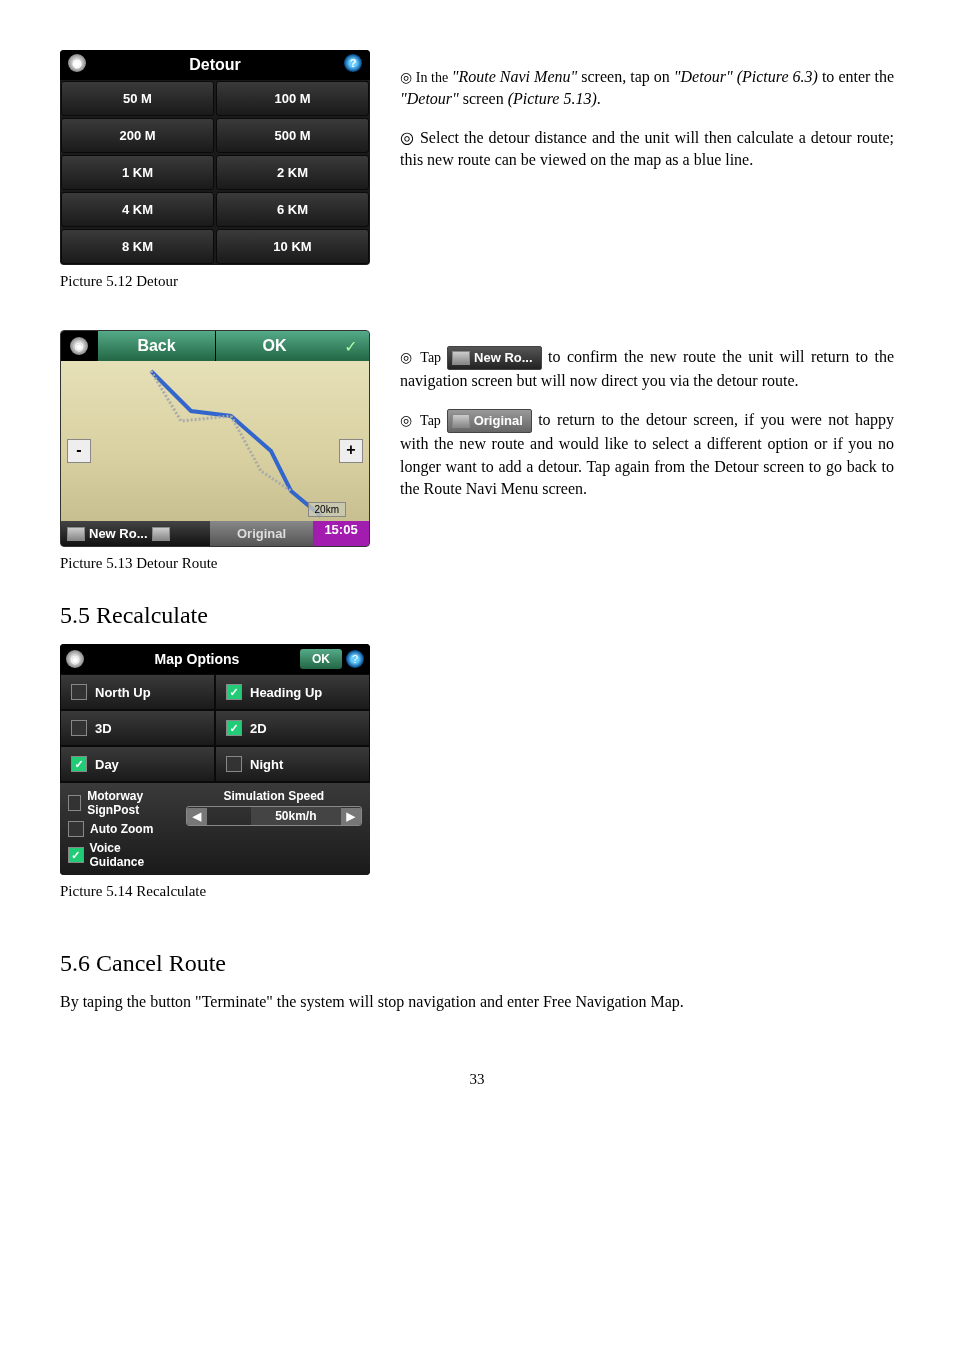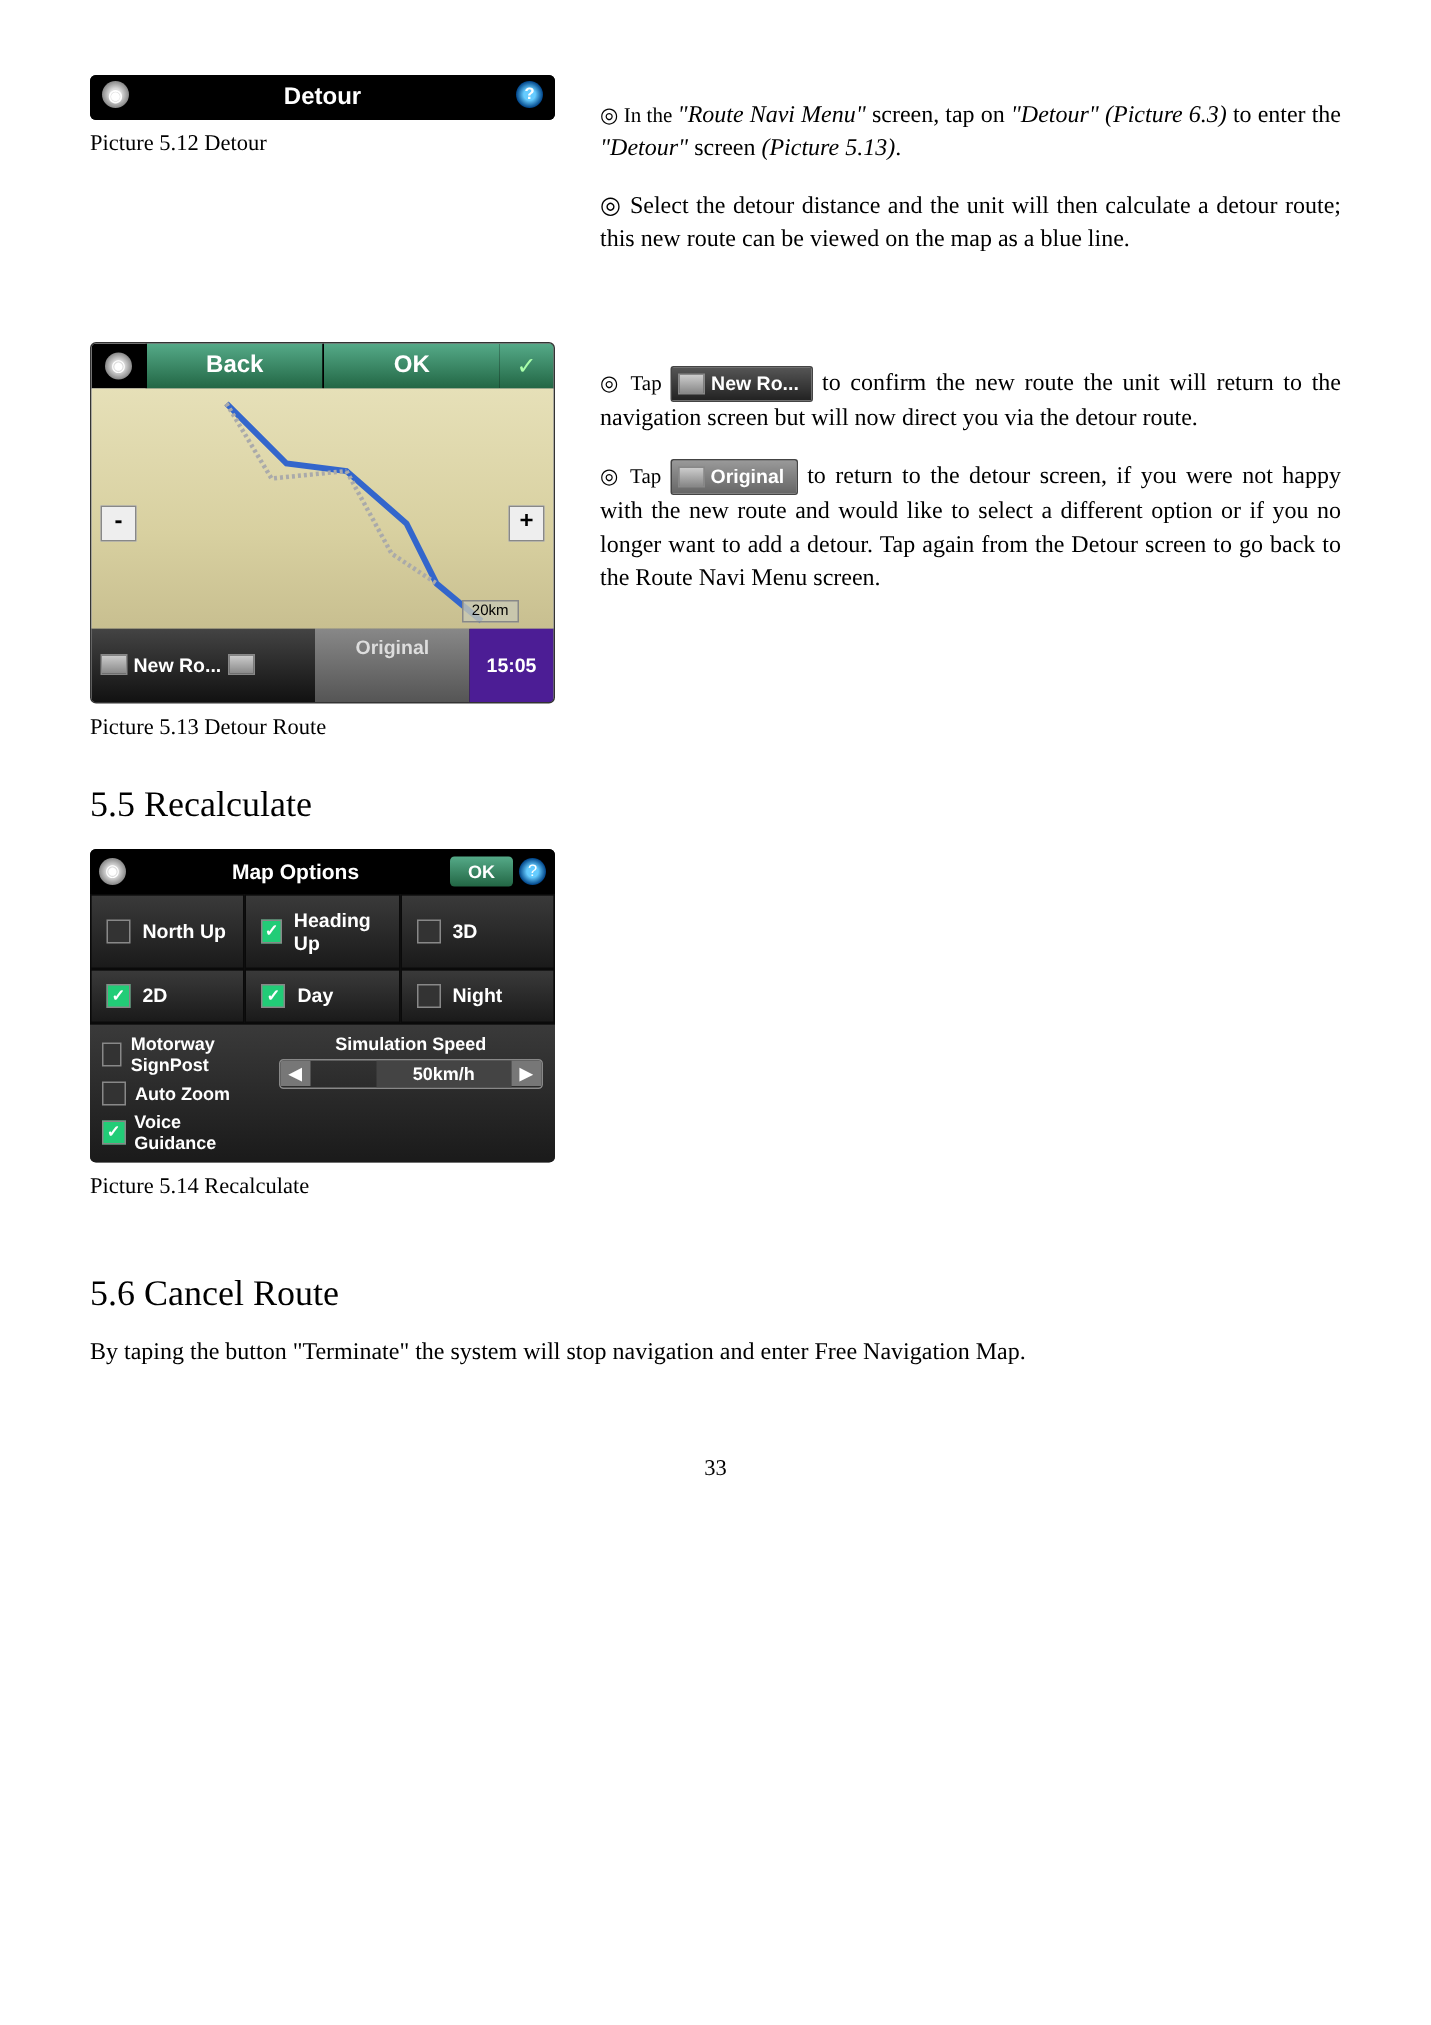--- a/index.html
+++ b/index.html
@@ -147,24 +147,24 @@
     text-align: center;
     padding: 5px 0;
     font-weight: bold;
     font-size: 13px;
     background: linear-gradient(#888,#555);
     color: #ddd;
   }
   .route-footer .time {
     flex: 0 0 56px;
     text-align: center;
-    padding: 17px 0;
-    font-weight: bold;
-    font-size: 13px;
-    background: #4c1d95;
+    padding: 1px 0;
+    font-weight: bold;
+    font-size: 13px;
+    background: #a21caf;
   }
   .mini-icon {
     display: inline-block;
     width: 16px; height: 12px;
     border: 1px solid #888;
     background: linear-gradient(#ccc,#888);
     vertical-align: middle;
   }
   .inline-btn {
     display: inline-flex;
@@ -193,21 +193,21 @@
     display: flex;
     align-items: center;
     background: #000;
     padding: 5px 6px;
     position: relative;
   }
   .mapopt-header .title { flex:1; text-align:center; font-weight:bold; font-size:14px;margin-left:10px;}
   .mapopt-header .ok { background: linear-gradient(#5a8,#264); border-radius:3px; padding:3px 12px; font-size:12px; font-weight:bold; margin-right:4px;}
   .mapopt-grid {
     display: grid;
-    grid-template-columns: 1fr 1fr 1fr;
+    grid-template-columns: 1fr 1fr;
   }
   .mapopt-cell {
     background: linear-gradient(#3a3a3a,#1a1a1a);
     padding: 9px 10px;
     font-weight: bold;
     font-size: 13px;
     border: 1px solid #0a0a0a;
     display: flex;
     align-items: center;
     gap: 8px;
@@ -274,20 +274,32 @@
 </head>
 <body>
 
 <div class="row">
   <div class="left-col">
     <div class="detour-widget">
       <div class="detour-header">
         <span class="gps-icon">◉</span>
         <span>Detour</span>
         <span class="help-icon">?</span>
+      </div>
+      <div class="detour-grid">
+        <div class="detour-cell">50 M</div>
+        <div class="detour-cell">100 M</div>
+        <div class="detour-cell">200 M</div>
+        <div class="detour-cell">500 M</div>
+        <div class="detour-cell">1 KM</div>
+        <div class="detour-cell">2 KM</div>
+        <div class="detour-cell">4 KM</div>
+        <div class="detour-cell">6 KM</div>
+        <div class="detour-cell">8 KM</div>
+        <div class="detour-cell">10 KM</div>
       </div>
     </div>
     <div class="caption">Picture 5.12 Detour</div>
   </div>
   <div class="right-col">
     <p>
       <span class="bullet">◎ In the </span><em>"Route Navi Menu"</em><span> screen, tap on </span><em>"Detour" (Picture 6.3)</em><span> to enter the </span><em>"Detour"</em><span> screen </span><em>(Picture 5.13)</em><span>.</span>
     </p>
     <p>◎ Select the detour distance and the unit will then calculate a detour route; this new route can be viewed on the map as a blue line.</p>
   </div>

